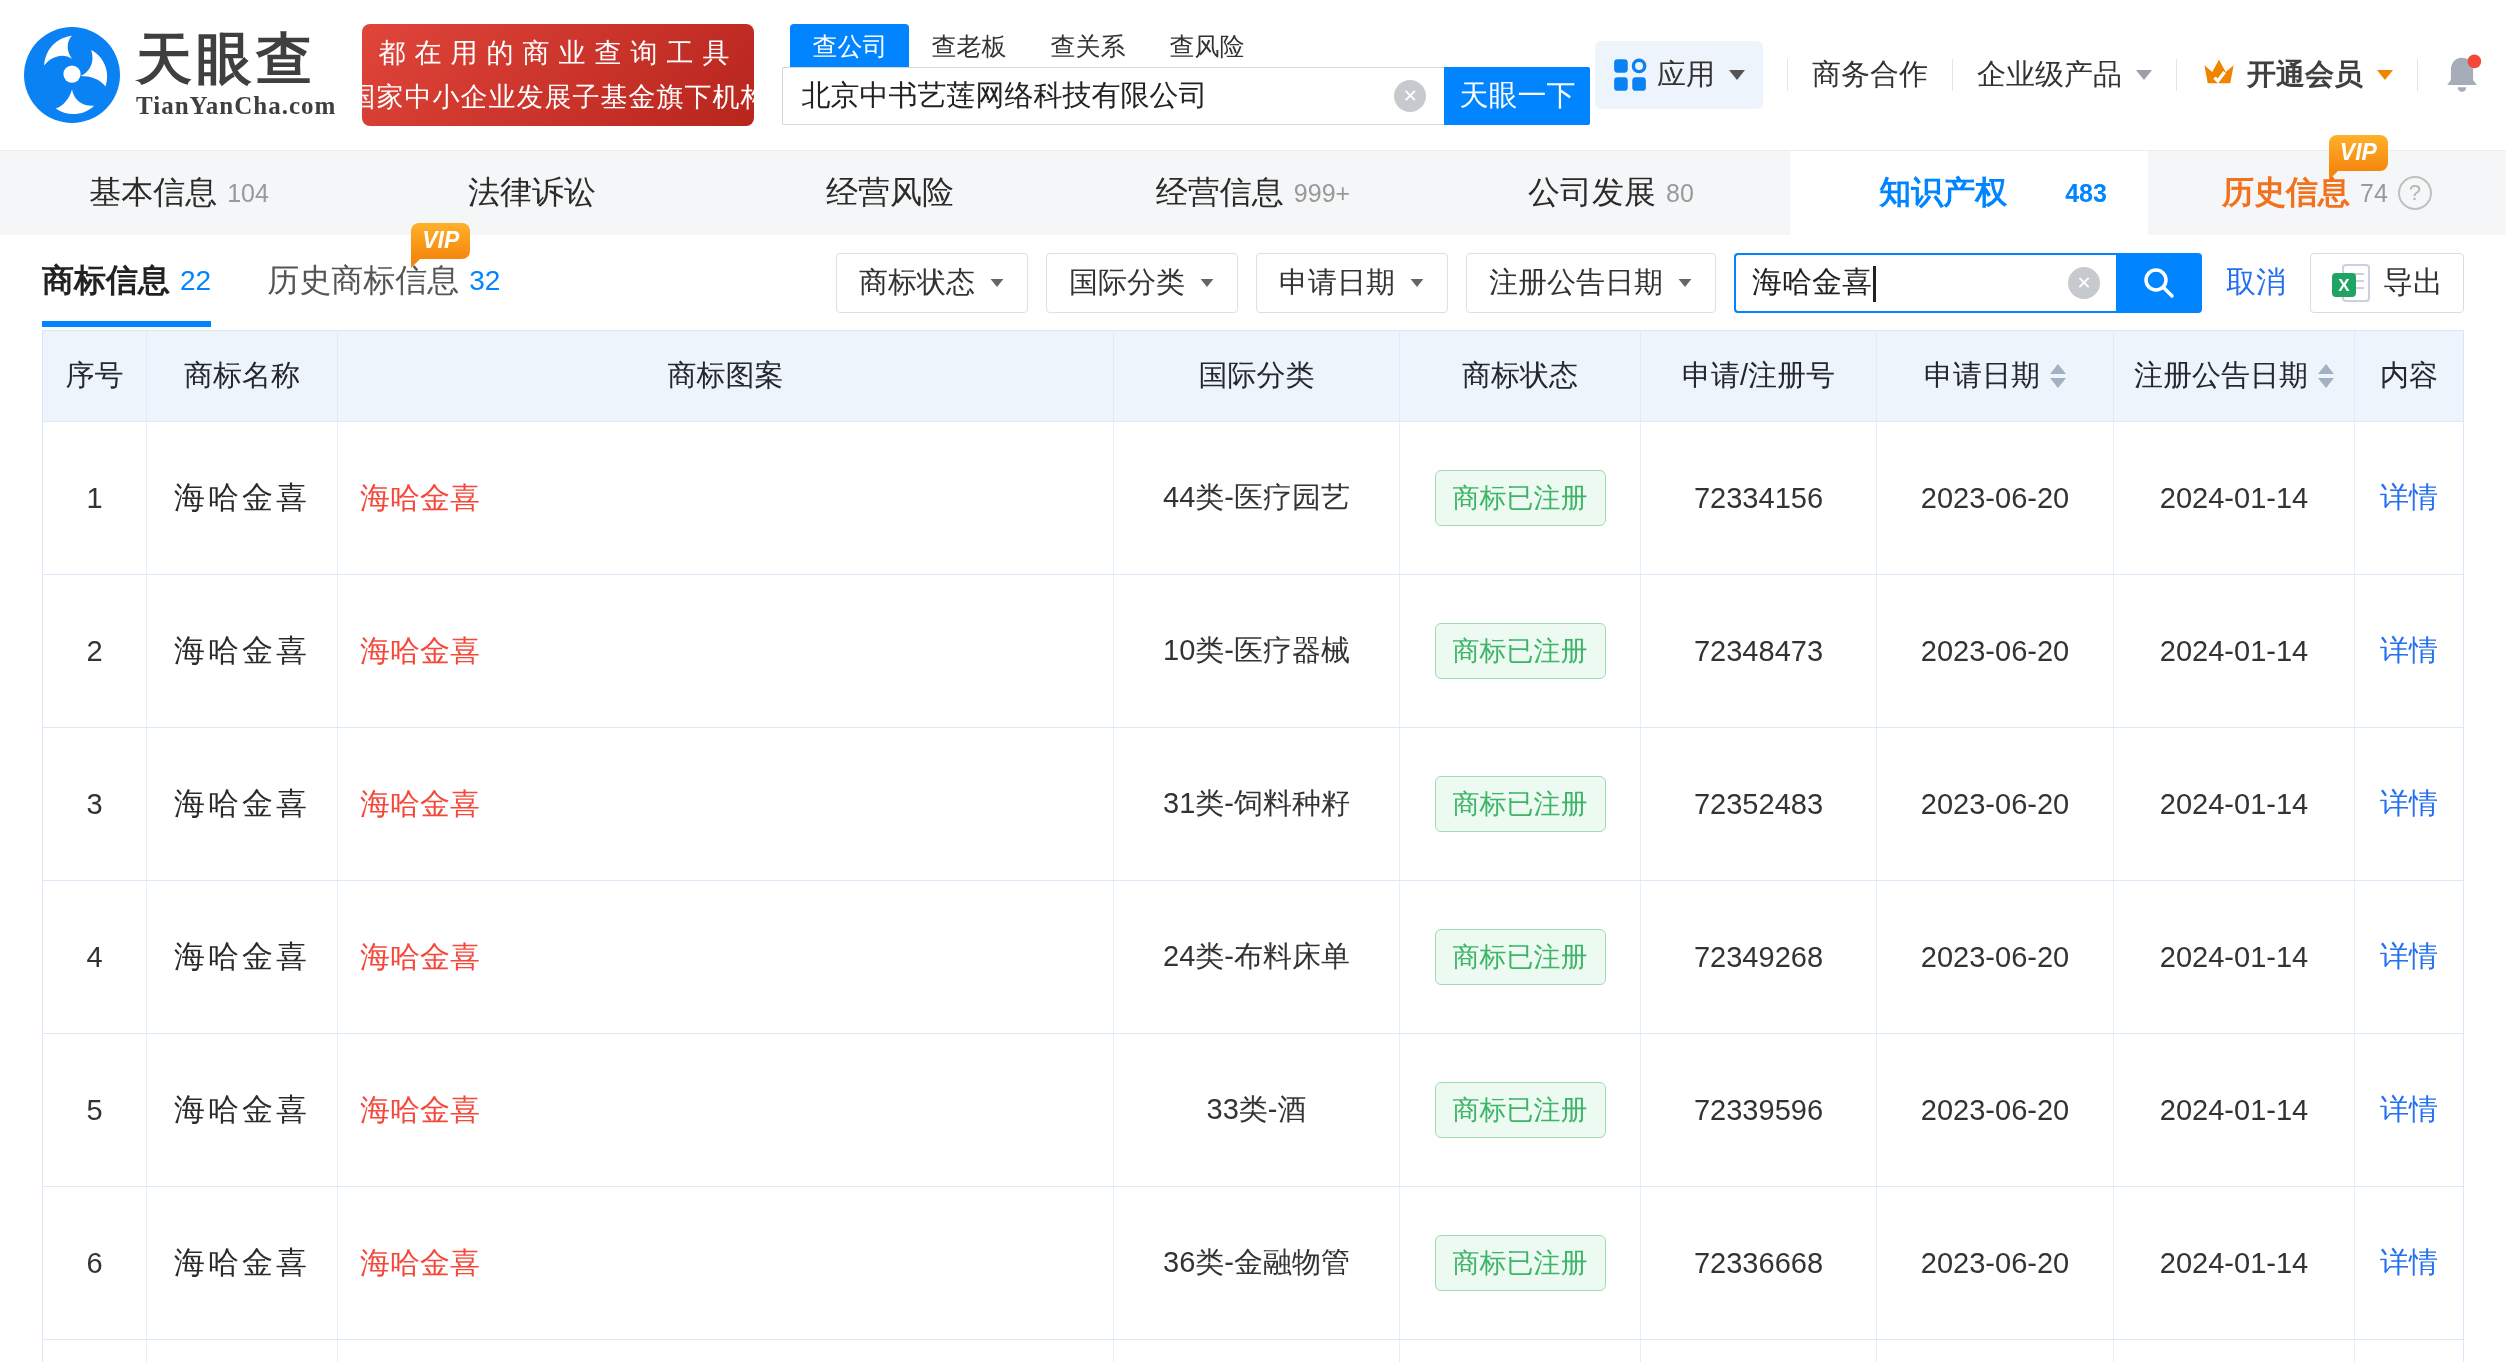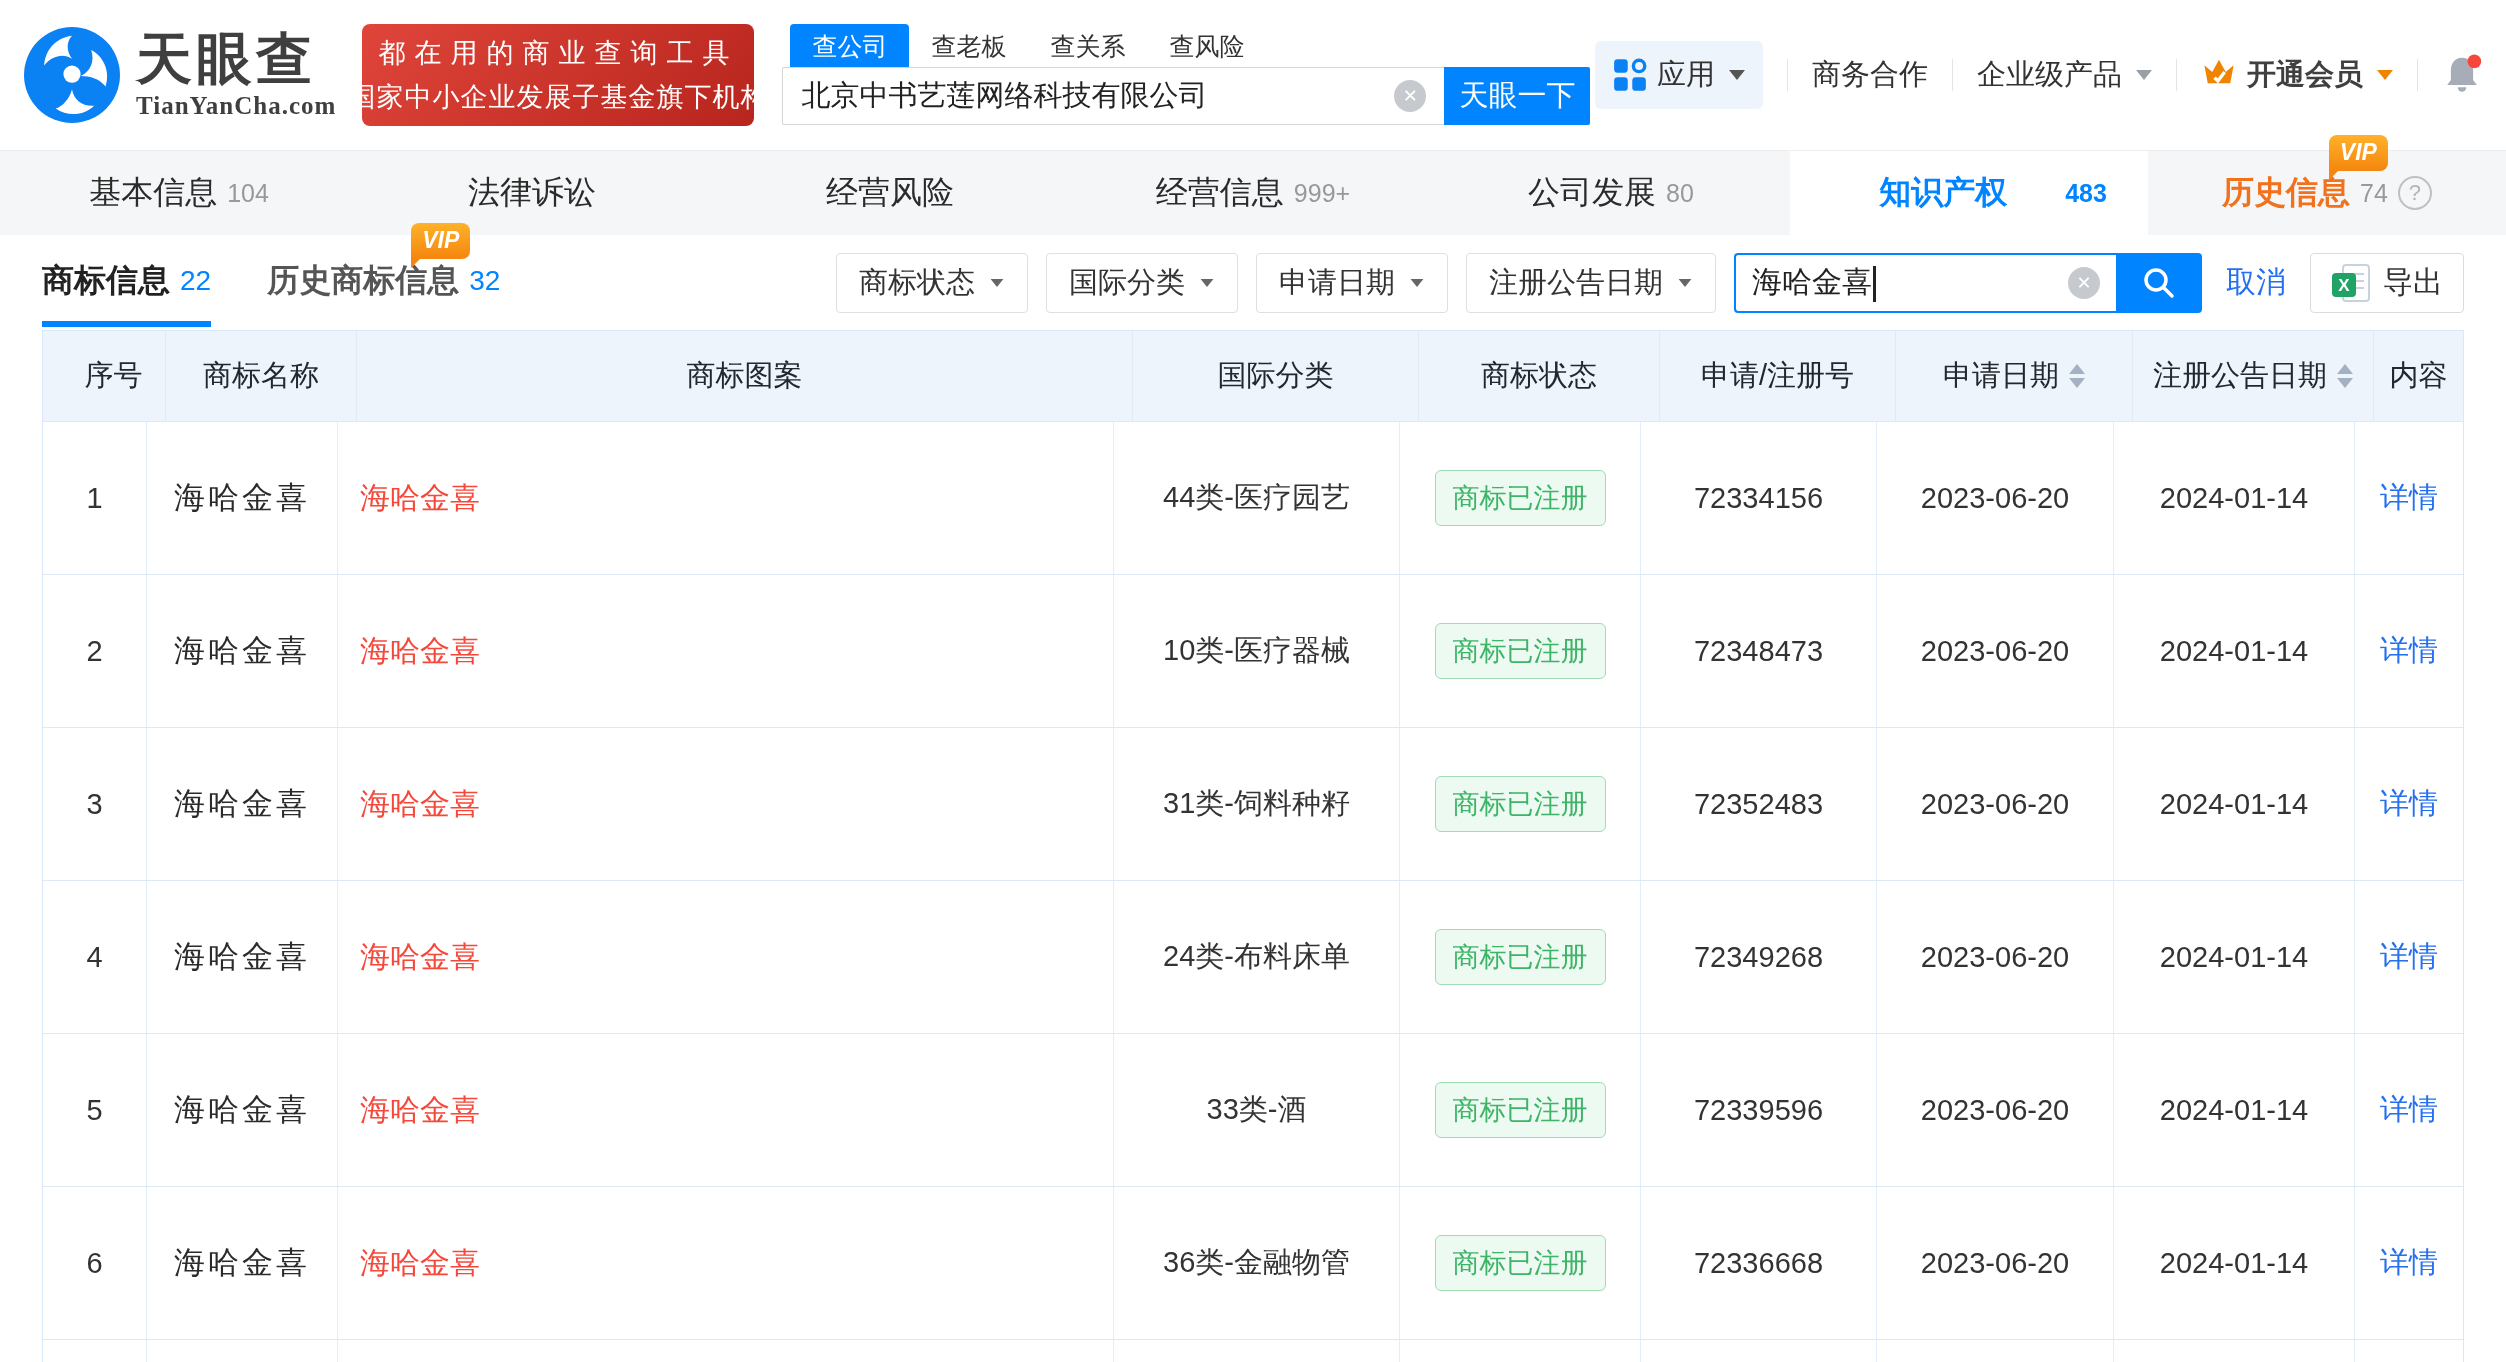--- a/index.html
+++ b/index.html
@@ -58,21 +58,21 @@
   .vipbadge{position:absolute;background:linear-gradient(180deg,#ffb12a,#f5860e);color:#fff;
     font-weight:bold;font-style:italic;font-size:23px;line-height:1;padding:6px 11px 7px;
     border-radius:8px 8px 8px 0;top:-36px;right:44px;z-index:2;}
   .vipbadge::after{content:'';position:absolute;left:0;bottom:-9px;border:5px solid transparent;
     border-top-color:#f5860e;border-left-color:#f5860e;}
 
   
   .toolbar{height:95px;background:#fff;display:flex;align-items:center;padding:0 42px;}
   .subtabs{display:flex;align-items:center;gap:56px;}
   .subtab{position:relative;display:flex;align-items:center;gap:10px;padding:20px 0 24px;cursor:pointer;}
-  .subtab .slabel{font-size:32px;color:#555;font-weight:bold;}
+  .subtab .slabel{font-size:32px;color:#555;}
   .subtab .scount{font-size:28px;color:#0084ff;}
   .subtab.active .slabel{color:#222;font-weight:bold;}
   .subtab.active::after{content:'';position:absolute;left:0;right:0;bottom:0;height:6px;background:#0084ff;}
   .subtab .vipbadge{top:-16px;right:30px;}
   .filters{margin-left:auto;display:flex;align-items:center;gap:18px;}
   .fbtn{height:60px;border:1px solid #e0e0e0;border-radius:4px;background:#fff;
     display:flex;align-items:center;gap:10px;padding:0 22px;font-size:29px;color:#333;cursor:pointer;white-space:nowrap;}
   .fbtn .caret{border-top-color:#666;transform:scale(.8);}
   .fsearch{display:flex;height:60px;}
   .finput{width:382px;border:2px solid #0084ff;border-right:none;border-radius:4px 0 0 4px;
@@ -83,21 +83,21 @@
     display:flex;align-items:center;justify-content:center;cursor:pointer;}
   .fsbtn svg{width:36px;height:36px;}
   .cancel{font-size:30px;color:#2570f0;margin:0 6px;cursor:pointer;white-space:nowrap;}
   .export{height:60px;border:1px solid #dcdcdc;border-radius:4px;background:#fff;
     display:flex;align-items:center;gap:12px;padding:0 20px;font-size:30px;color:#333;cursor:pointer;white-space:nowrap;}
   .export svg{width:40px;height:40px;}
 
   
   .twrap{margin:0 42px;border:1px solid #d9e7f6;border-bottom:none;}
   .thead,.trow{display:grid;grid-template-columns:104px 191px 776px 286px 241px 236px 237px 241px 1fr;}
-  .thead{background:#edf4fb;height:90px;padding-left:19px;}
+  .thead{background:#edf4fb;height:90px;}
   .th{display:flex;align-items:center;justify-content:center;font-size:29px;color:#23272e;
     font-weight:500;border-right:1px solid #e0ebf8;white-space:nowrap;}
   .th:last-child{border-right:none;}
   .sort{display:inline-flex;flex-direction:column;gap:4px;margin-left:10px;}
   .sort i{width:0;height:0;border-left:8px solid transparent;border-right:8px solid transparent;}
   .sort .up{border-bottom:10px solid #a3b1c2;}
   .sort .dn{border-top:10px solid #a3b1c2;}
   .trow{height:153px;border-top:1px solid #dce9f6;background:#fff;}
   .trow.partial{height:25px;}
   .td{display:flex;align-items:center;justify-content:center;font-size:29px;color:#333;

